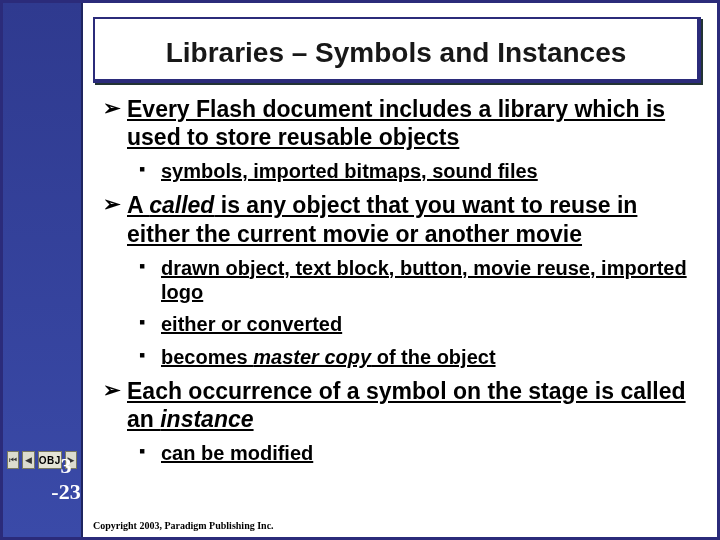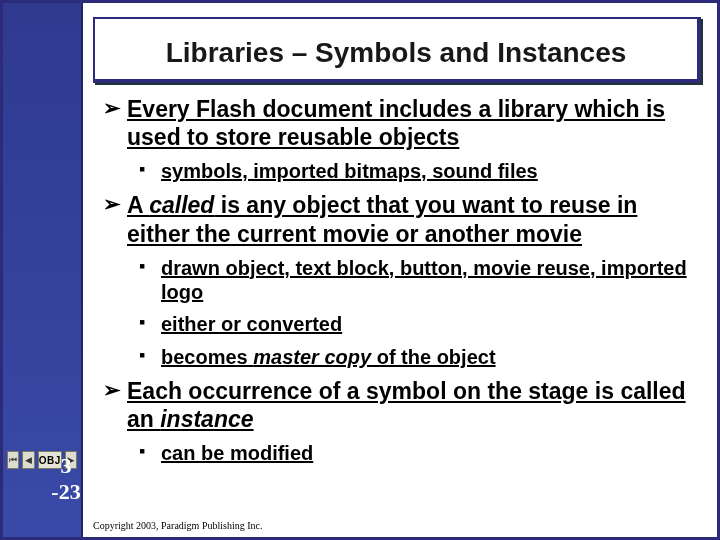--- a/index.html
+++ b/index.html
@@ -122,21 +122,21 @@
     color: #000;
     font-size: 18px;
   }
   .italic-word { font-style: italic; }
   .copyright {
     position: absolute;
     bottom: 6px;
     left: 10px;
     font-family: "Times New Roman", serif;
     font-size: 10px;
-    font-weight: normal;
+    font-weight: bold;
     color: #000;
   }
 </style>
 </head>
 <body>
 
 <div class="slide">
 
   <div class="side-rail">
     <div class="nav-cluster">

